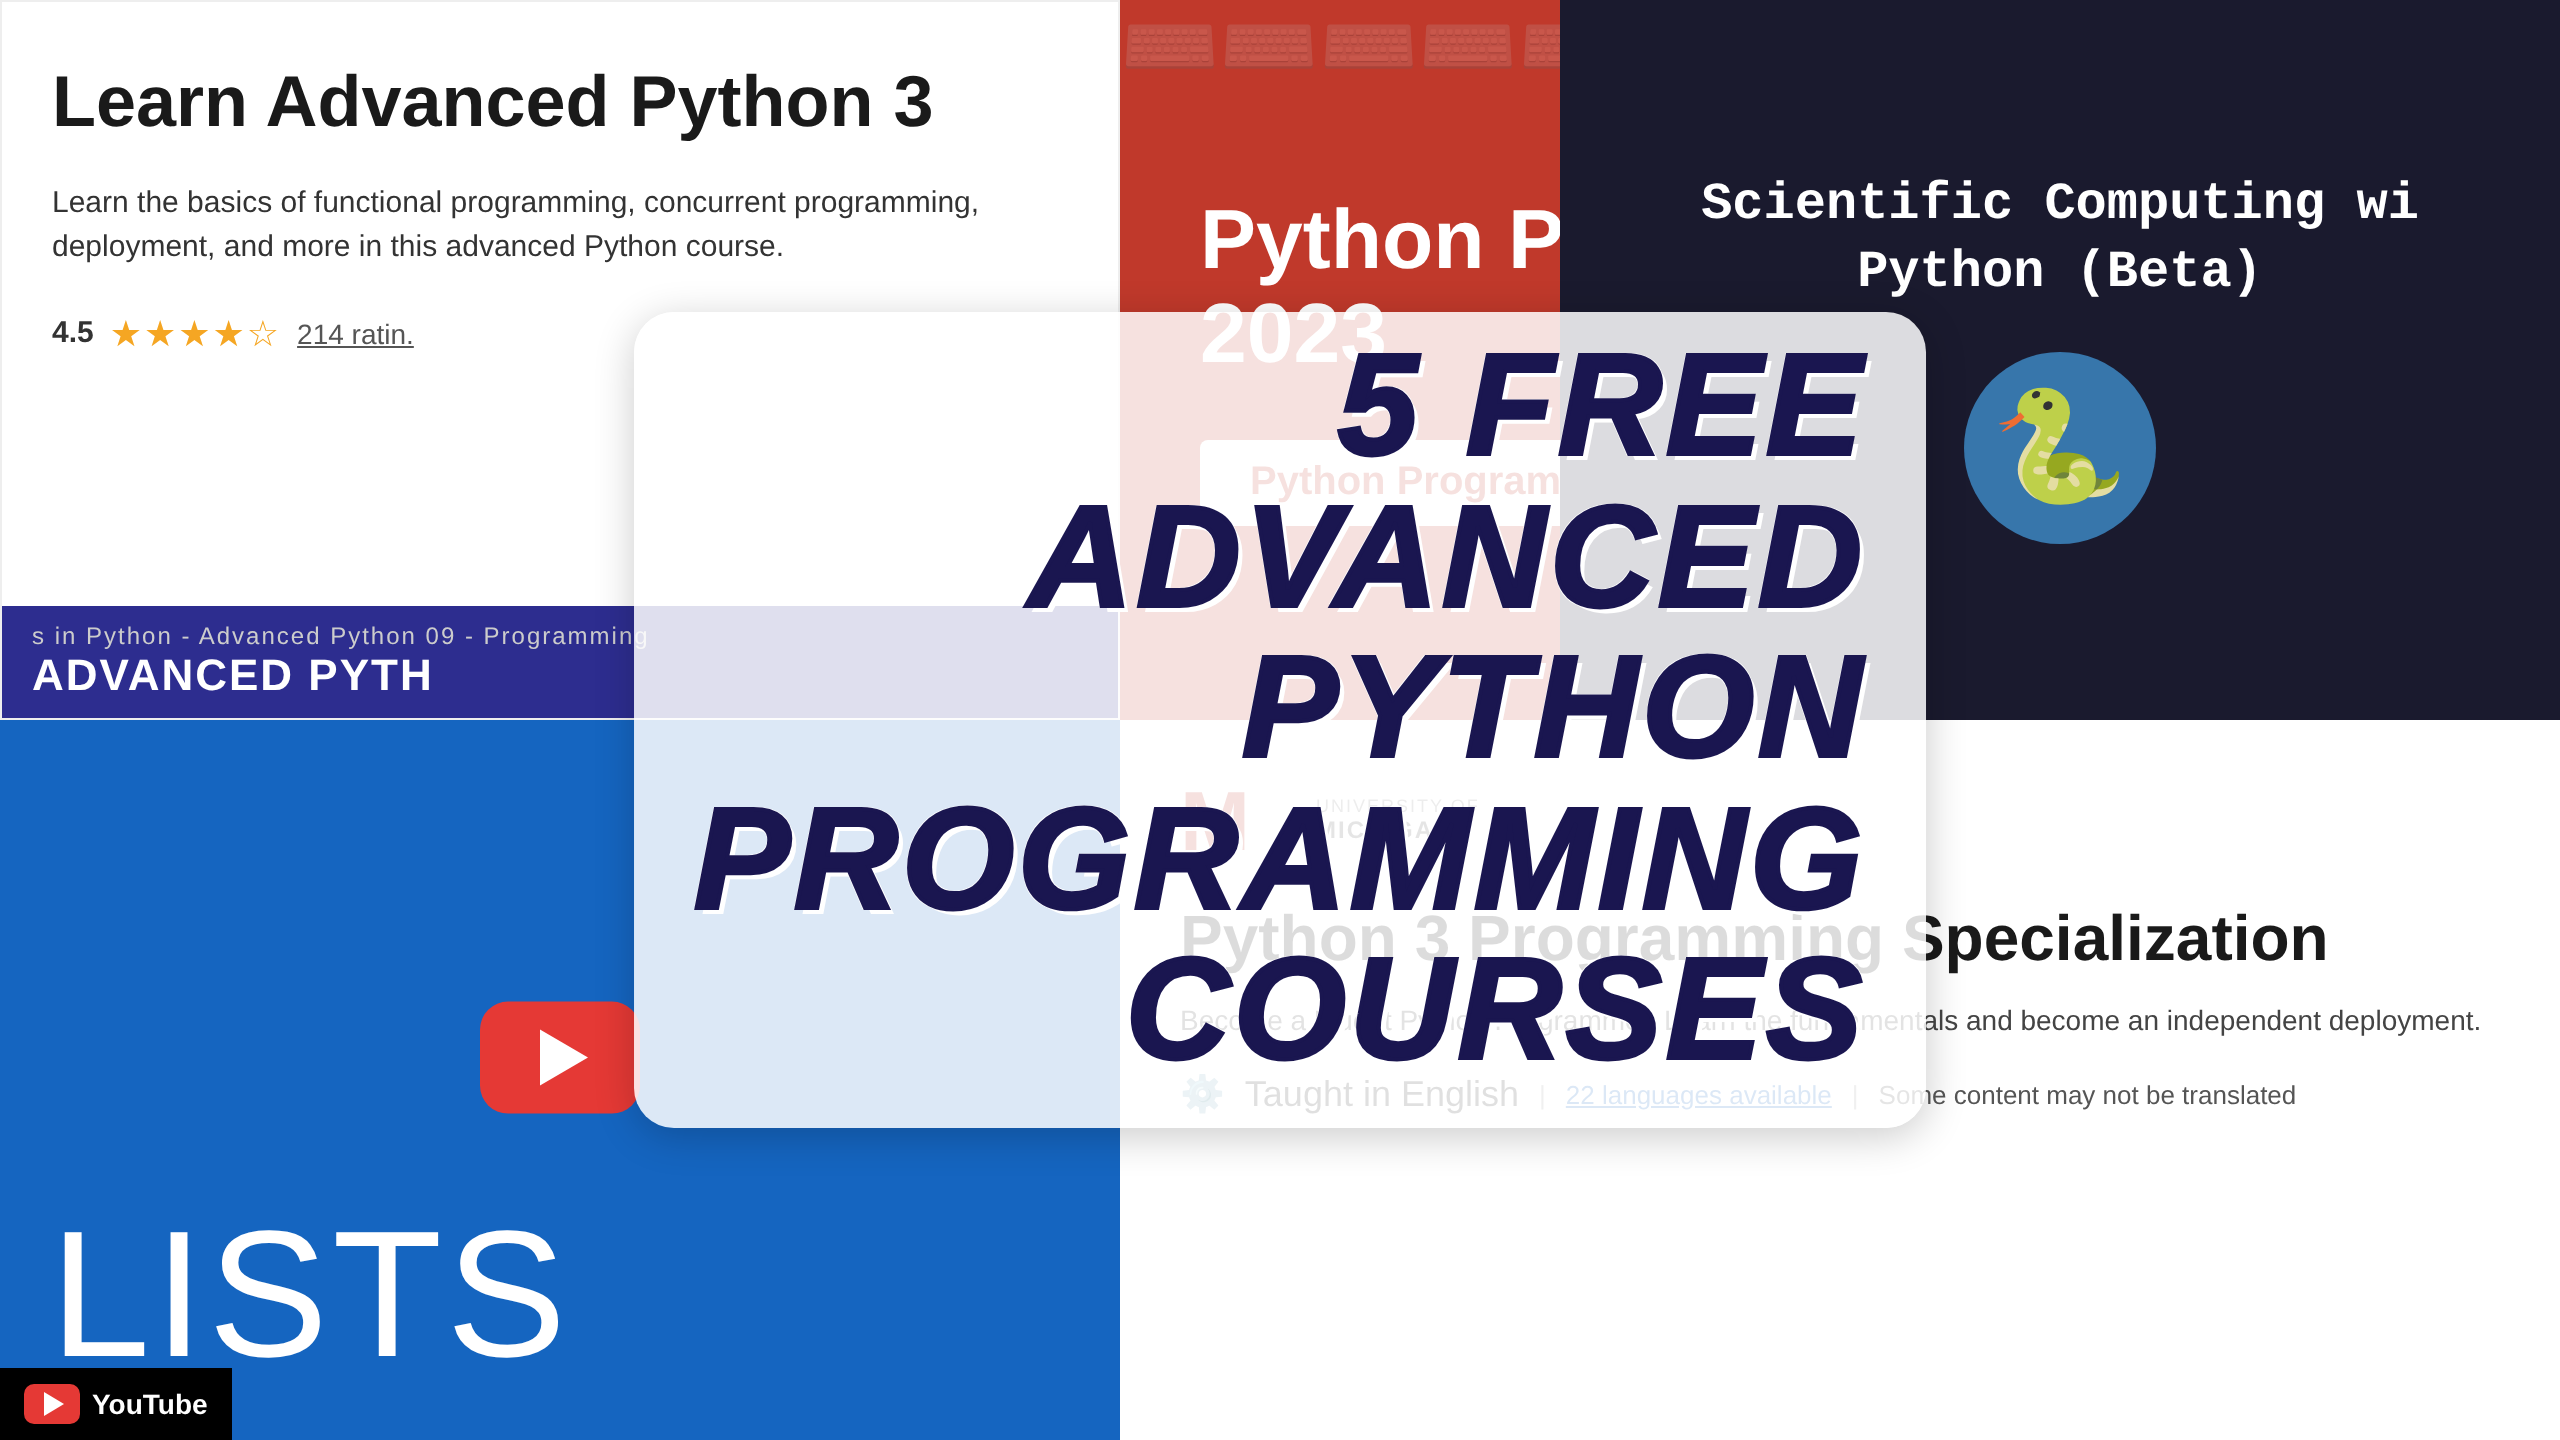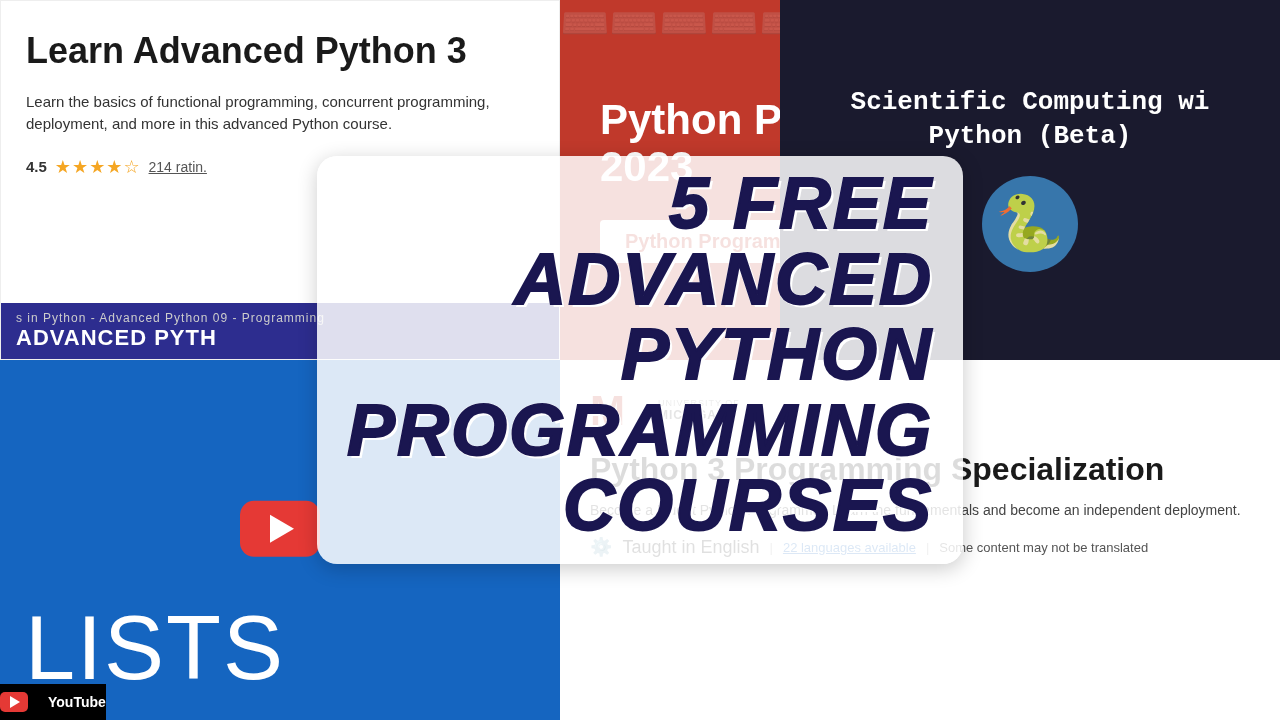--- a/index.html
+++ b/index.html
@@ -143,24 +143,24 @@
       border-left: 24px solid #fff;
       border-top: 14px solid transparent;
       border-bottom: 14px solid transparent;
       margin-left: 4px;
     }
     .youtube-brand {
       position: absolute;
       bottom: 0;
       left: 0;
       background: #000;
-      padding: 8px 0;
-      display: flex;
-      align-items: center;
-      gap: 20px;
+      padding: 8px 12px;
+      display: flex;
+      align-items: center;
+      gap: 6px;
     }
     .youtube-logo-icon {
       width: 28px;
       height: 20px;
       background: #e53935;
       border-radius: 5px;
       display: flex;
       align-items: center;
       justify-content: center;
     }

